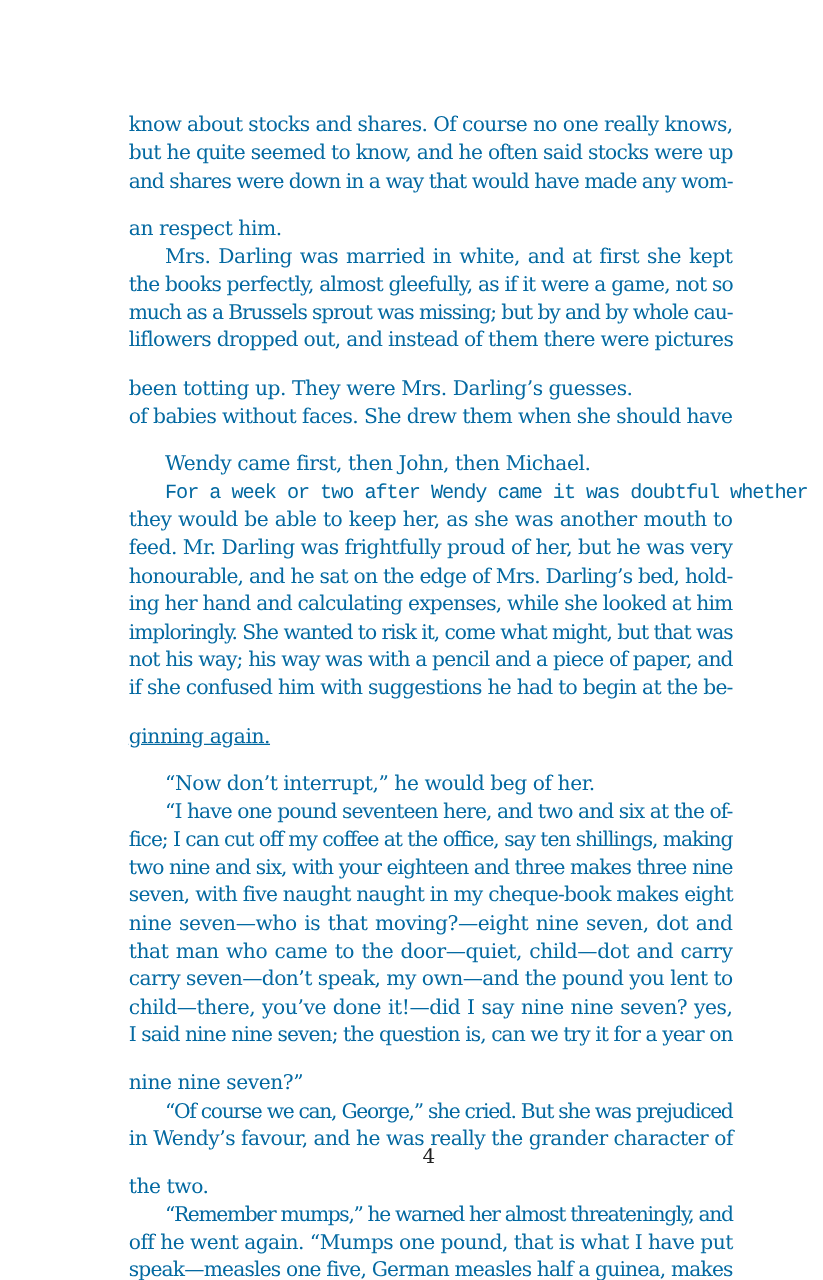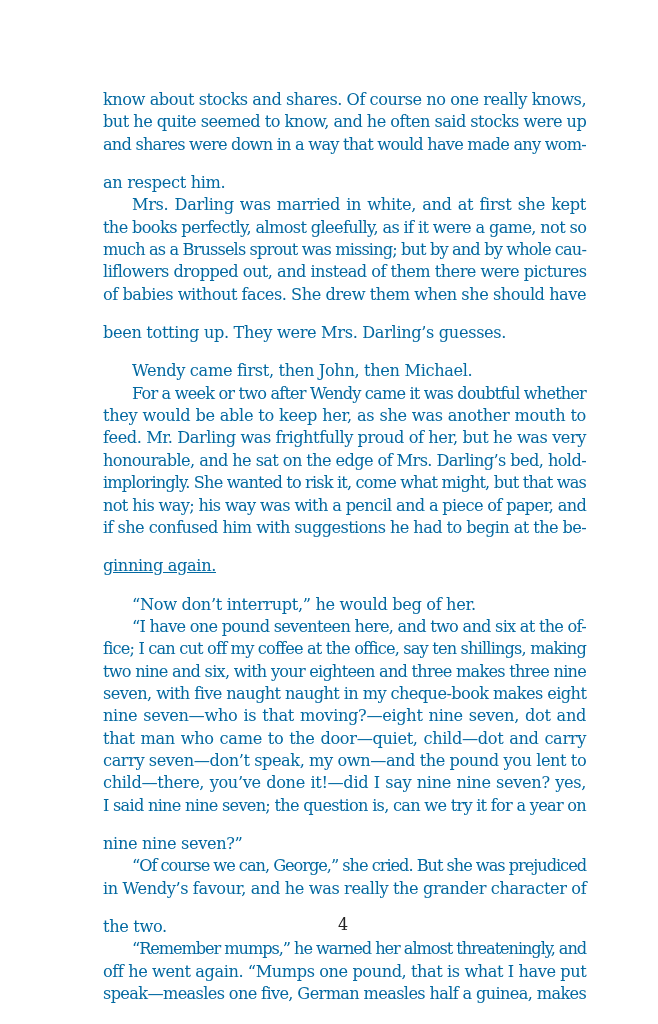--- a/index.html
+++ b/index.html
@@ -44,31 +44,32 @@
       <span class="line" style="display: block; letter-spacing: -0.466667px;">know about stocks and shares. Of course no one really knows,</span>
       <span class="line" style="display: block; letter-spacing: -0.546721px;">but he quite seemed to know, and he often said stocks were up</span>
       <span class="line" style="display: block; letter-spacing: -0.790678px;">and shares were down in a way that would have made any wom-</span>
       <span class="line last" style="display: block;">an respect him.</span>
     </div>
     <div class="para" style="text-indent: 0px;">
       <span class="line indent" style="display: block;">Mrs. Darling was married in white, and at first she kept</span>
       <span class="line" style="display: block; letter-spacing: -0.648507px;">the books perfectly, almost gleefully, as if it were a game, not so</span>
       <span class="line" style="display: block; letter-spacing: -0.87381px;">much as a Brussels sprout was missing; but by and by whole cau-</span>
       <span class="line" style="display: block; letter-spacing: -0.543548px;">liflowers dropped out, and instead of them there were pictures</span>
+      <span class="line last" style="display: block;">been totting up. They were Mrs. Darling’s guesses.</span>
       <span class="line" style="display: block; letter-spacing: -0.485593px;">of babies without faces. She drew them when she should have</span>
-      <span class="line last" style="display: block;">been totting up. They were Mrs. Darling’s guesses.</span>
     </div>
     <div class="para" style="text-indent: 0px;">
       <span class="line last indent" style="display: block;">Wendy came first, then John, then Michael.</span>
     </div>
     <div class="para" style="text-indent: 0px;">
-      <span class="line indent" style="display: block; letter-spacing: -0.85px;">For a week or two after Wendy came it was doubtful whether</span>
+      <span class="line indent" style="display: block; letter-spacing: -0.85px; font-family: Liberation Mono, monospace;">For a week or two after Wendy came it was doubtful whether</span>
       <span class="line" style="display: block;">they would be able to keep her, as she was another mouth to</span>
       <span class="line" style="display: block; letter-spacing: -0.445238px;">feed. Mr. Darling was frightfully proud of her, but he was very</span>
       <span class="line" style="display: block; letter-spacing: -0.619841px;">honourable, and he sat on the edge of Mrs. Darling’s bed, hold-</span>
+      <span class="line" style="display: block; letter-spacing: -0.624194px;">ing her hand and calculating expenses, while she looked at him</span>
       <span class="line" style="display: block; letter-spacing: -0.857692px;">imploringly. She wanted to risk it, come what might, but that was</span>
       <span class="line" style="display: block; letter-spacing: -0.6625px;">not his way; his way was with a pencil and a piece of paper, and</span>
       <span class="line" style="display: block; letter-spacing: -0.588095px;">if she confused him with suggestions he had to begin at the be-</span>
       <span class="line last" style="display: block; text-decoration: underline;">ginning again.</span>
     </div>
     <div class="para" style="text-indent: 0px;">
       <span class="line last indent" style="display: block;">“Now don’t interrupt,” he would beg of her.</span>
     </div>
     <div class="para" style="text-indent: 0px;">
       <span class="line indent" style="display: block; letter-spacing: -0.75px;">“I have one pound seventeen here, and two and six at the of-</span>

